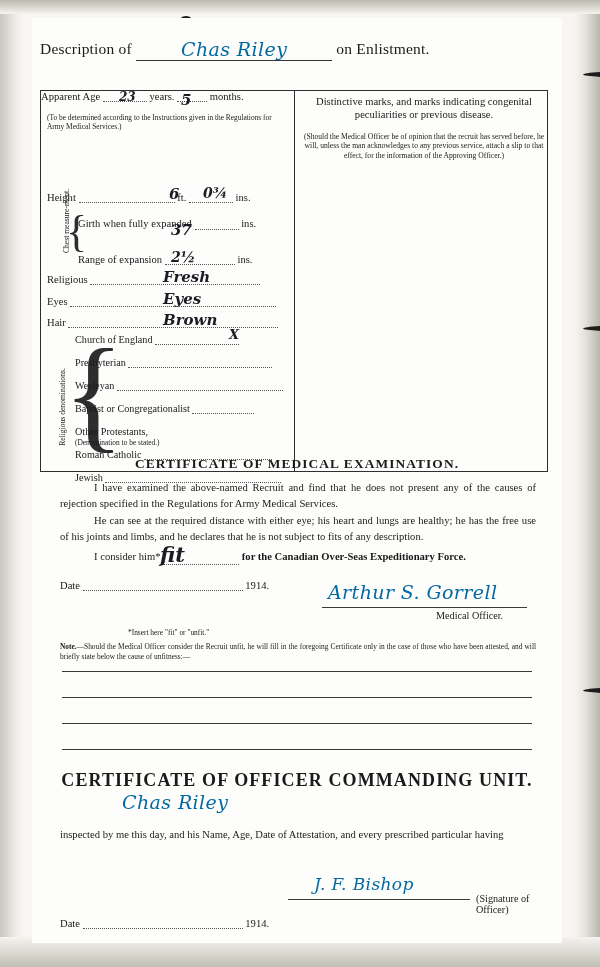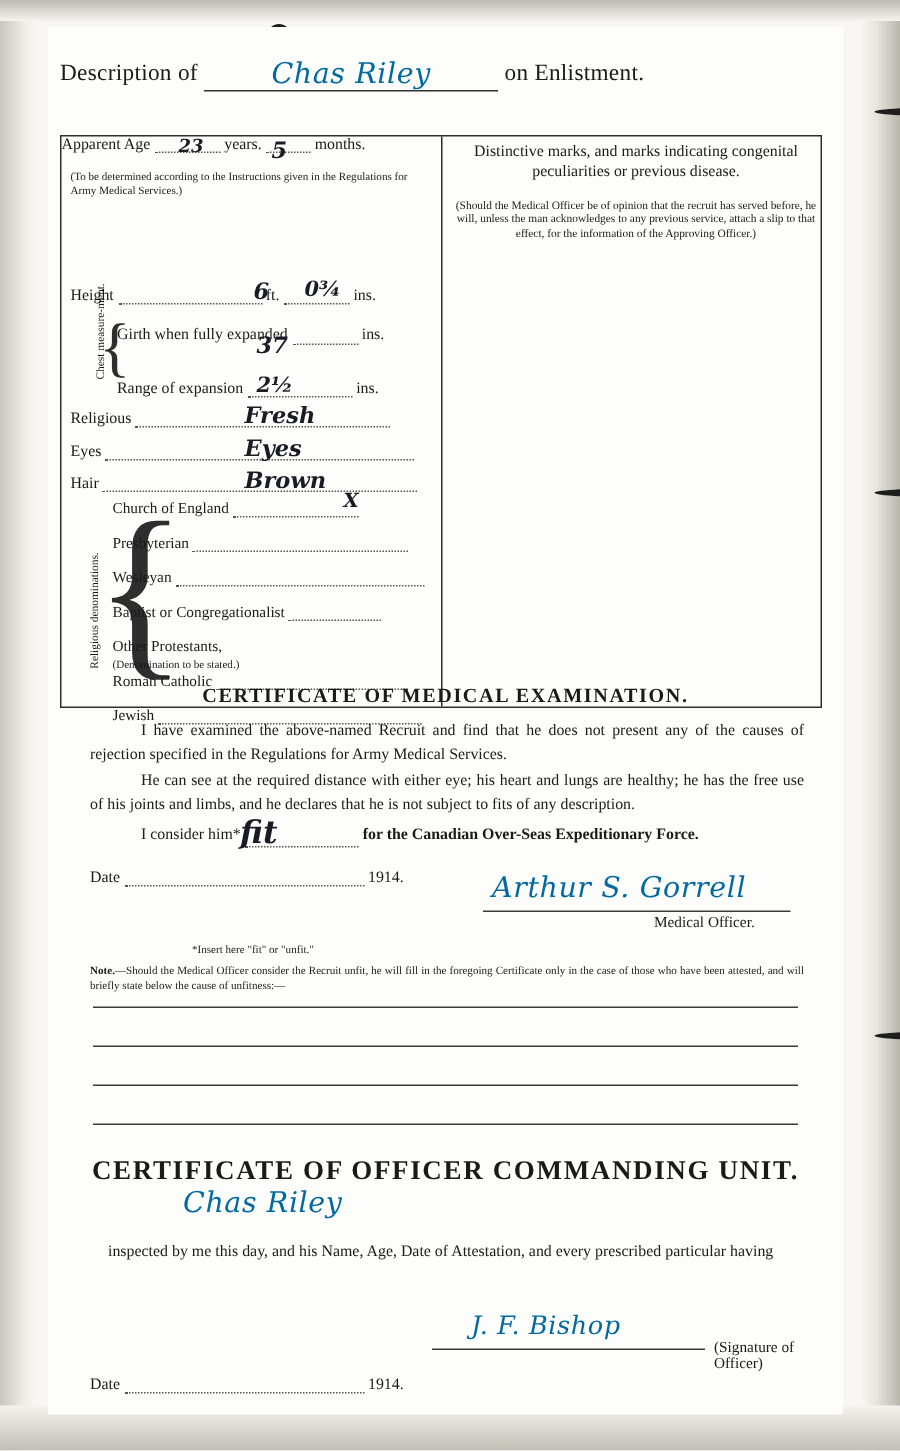--- a/index.html
+++ b/index.html
@@ -373,21 +373,21 @@
 
     <div class="blank-line" style="top:652px;"></div>
     <div class="blank-line" style="top:678px;"></div>
     <div class="blank-line" style="top:704px;"></div>
     <div class="blank-line" style="top:730px;"></div>
 
     <div class="cert2-title">CERTIFICATE  OF  OFFICER  COMMANDING  UNIT.</div>
 
     <div class="script" style="position:absolute; left:90px; top:773px; font-size:19px;">Chas Riley</div>
 
-    <div class="c2" style="left:40px; top:811px; width:476px; text-align:justify;">inspected by me this day, and his Name, Age, Date of Attestation, and every prescribed  particular  having</div>
+    <div class="c2" style="left:28px; top:811px; width:476px; text-align:justify;">inspected by me this day, and his Name, Age, Date of Attestation, and every prescribed  particular  having</div>
 
     <div class="sigline" style="left:256px; top:880px; width:182px;"></div>
     <div class="script" style="position:absolute; left:282px; top:856px; font-size:17px;">J. F. Bishop</div>
     <div style="position:absolute; left:444px; top:875px; font-size:10.2px;">(Signature of Officer)</div>
 
     <div class="c2" style="left:28px; top:900px;">
       <span>Date</span>
       <span class="dots" style="width:160px;"></span>
       <span>1914.</span>
     </div>

